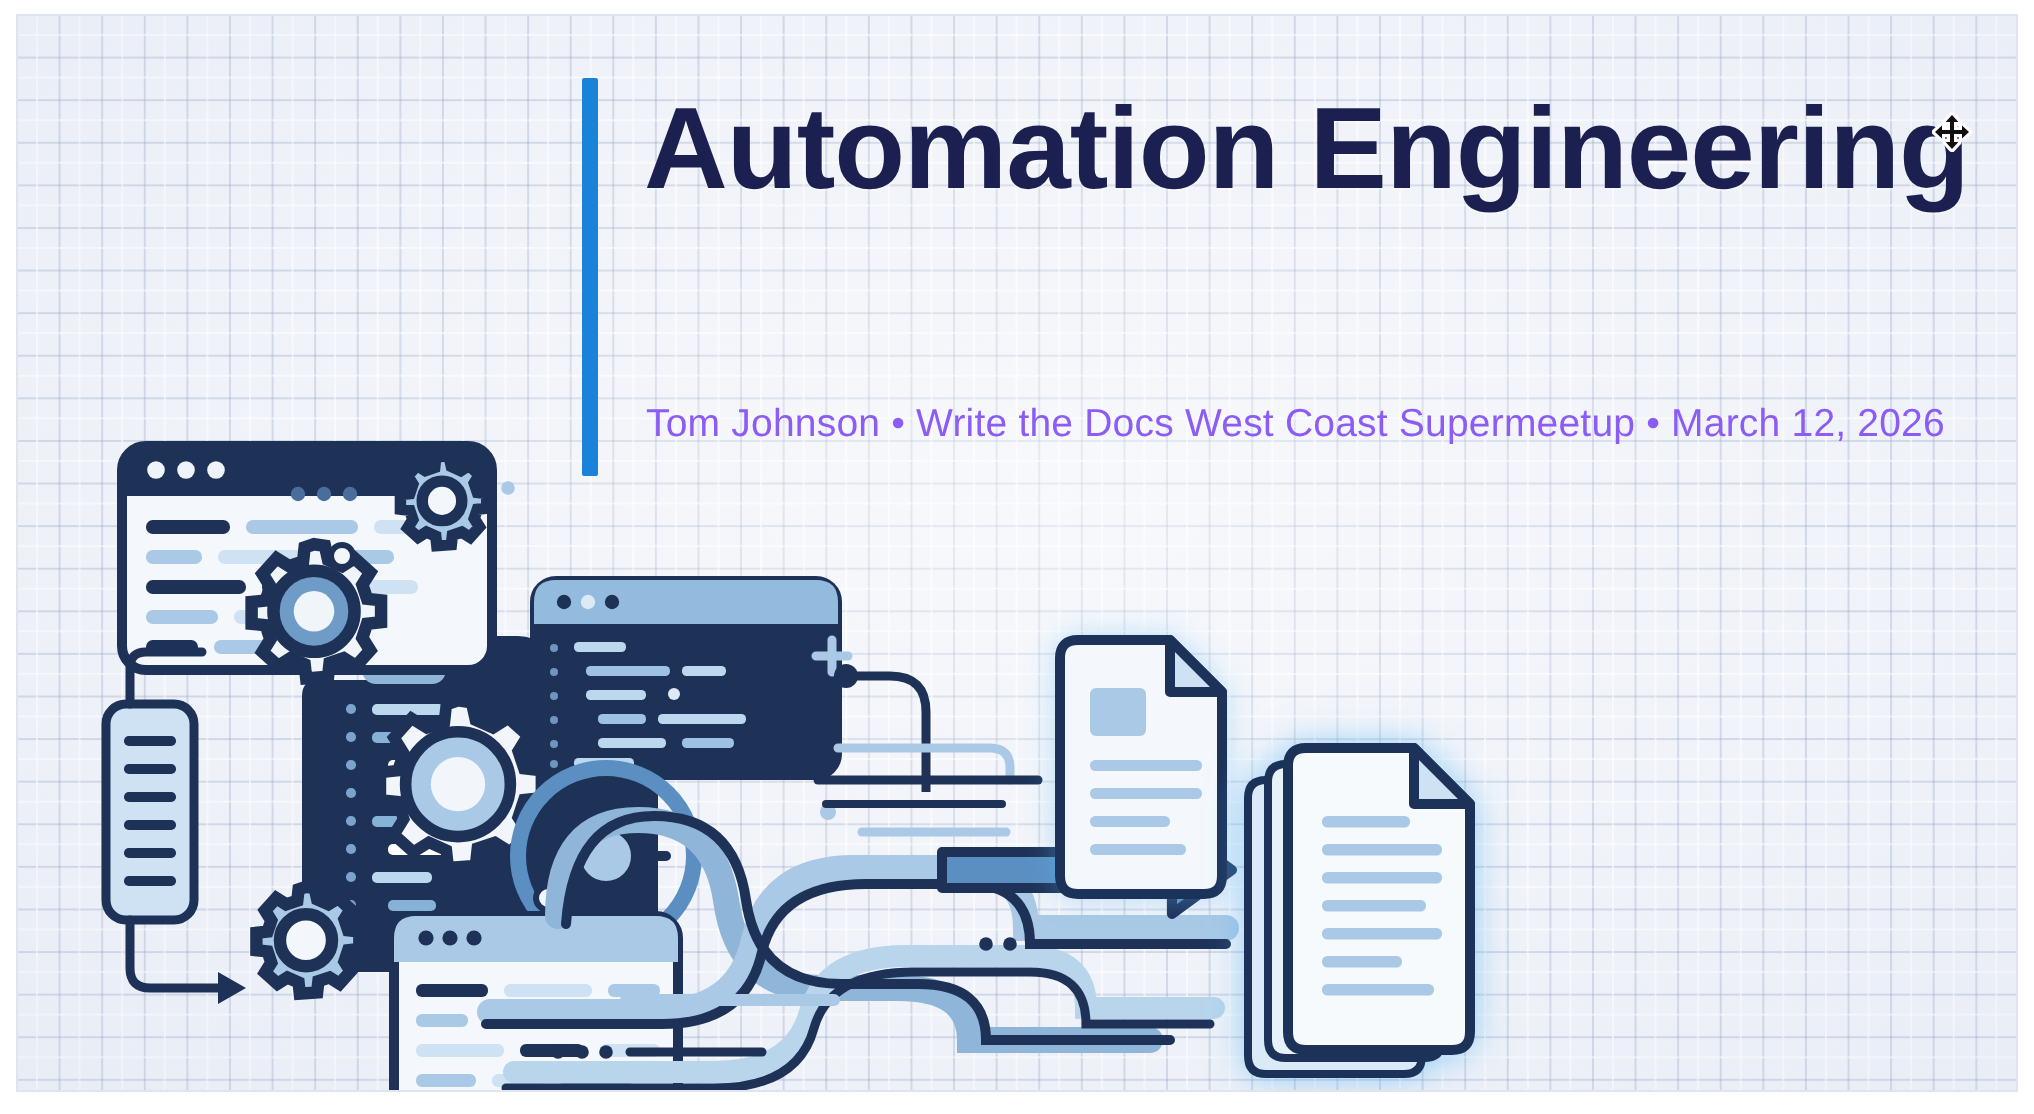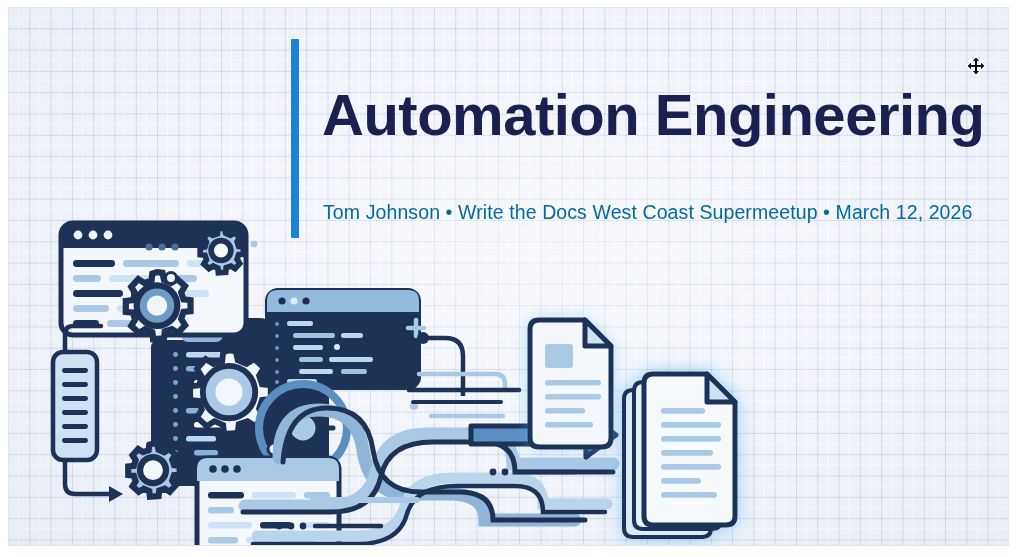--- a/index.html
+++ b/index.html
@@ -48,26 +48,25 @@
     position:absolute;left:313px;top:32px;width:690px;
   }
   .title-line{
     font-size:58px;
     line-height:70px;
     font-weight:bold;
     color:#1b2050;
     letter-spacing:-0.5px;
     white-space:nowrap;
     text-shadow:0 1px 0 rgba(255,255,255,0.35);
-    margin-top:40px;
   }
   #subtitle{
     position:absolute;left:314px;top:193px;
     font-size:19.5px;
-    color:#0369a1;
+    color:#8b5cf6;
     letter-spacing:0.1px;
     white-space:nowrap;
   }
 
   
   #art{position:absolute;left:22px;top:192px;width:730px;height:345px;}
   #art svg{display:block;width:730px;height:345px;}
 
   
   #cursor{position:absolute;left:957px;top:48px;width:20px;height:20px;}

